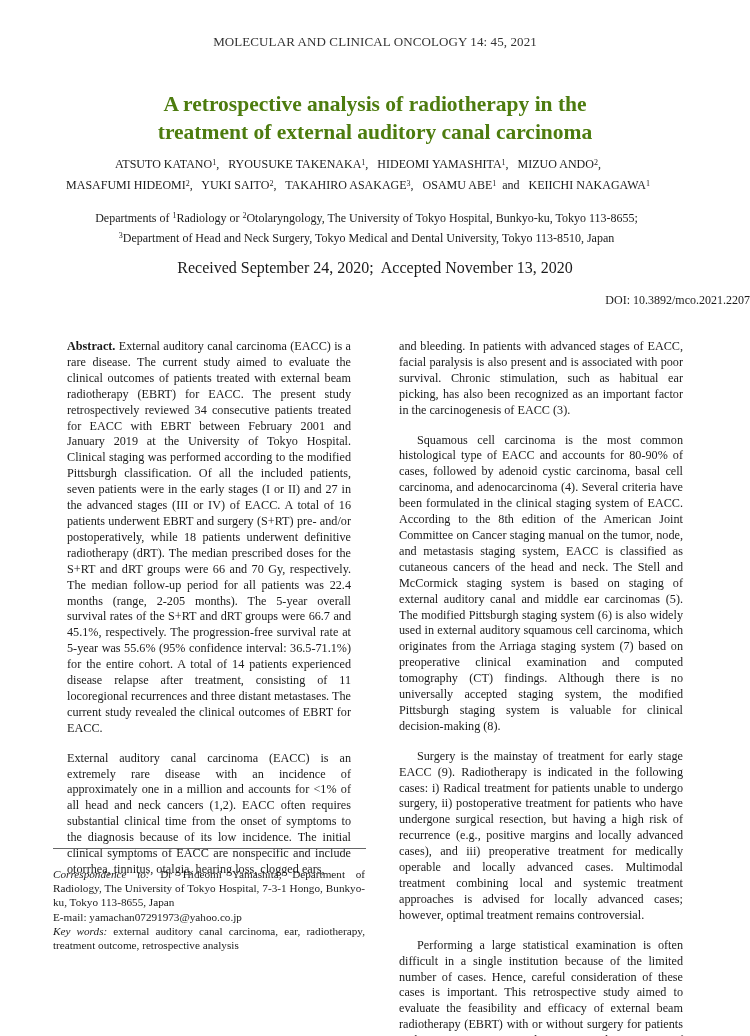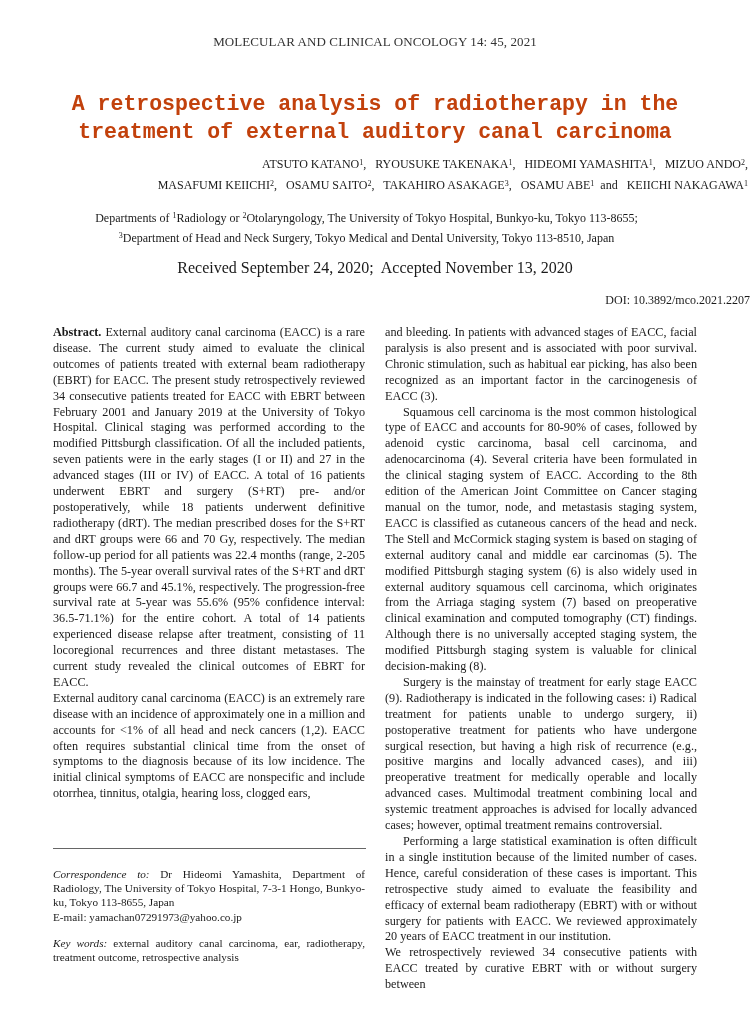--- a/index.html
+++ b/index.html
@@ -7,81 +7,81 @@
     width: 750px; height: 1036px; position: relative; overflow: hidden;
     font-family: "Liberation Serif", "DejaVu Serif", serif;
     color: #1a1a1a;
   }
   .running-head {
     position: absolute; top: 34px; left: 0; width: 750px; text-align: center;
     font-size: 13px; letter-spacing: 0.1px; color: #333;
   }
   .title {
     position: absolute; top: 90px; left: 0; width: 750px; text-align: center;
-    font-size: 21.5px; font-weight: bold; line-height: 28px; color: #c2410c; font-family: Liberation Mono, monospace;
+    font-size: 21.5px; font-weight: bold; line-height: 28px; color: #4d7c0f;
   }
   .authors {
-    position: absolute; top: 154px; left: 0; width: 716px; text-align: right;
-    font-size: 12px; line-height: 21px; margin-left: 32px;
+    position: absolute; top: 154px; left: 0; width: 716px; text-align: center;
+    font-size: 12px; line-height: 21px;
   }
   .affil {
     position: absolute; top: 208px; left: 0; width: 733px; text-align: center;
     font-size: 12px; line-height: 20px;
   }
   .received {
     position: absolute; top: 259px; left: 0; width: 750px; text-align: center;
     font-size: 16px;
   }
   .doi {
     position: absolute; top: 293px; left: 0; width: 750px; text-align: right;
     font-size: 12px;
   }
   sup { font-size: 8px; vertical-align: top; position: relative; top: -2px; }
   .col {
     position: absolute; top: 325px; width: 312px;
     font-size: 12.2px; line-height: 15.9px; text-align: justify;
   }
   .col-left { left: 53px; }
   .col-right { left: 385px; }
-  .col p { margin: 0; }
+  .col p { margin: 14px; }
   .indent { text-indent: 18px; }
   .abstract-label { font-weight: bold; }
   .section-heading { font-weight: bold; margin: 20px 0 16px 0 !important; }
   .footnote-rule {
     position: absolute; left: 53px; top: 848px; width: 313px; height: 0;
     border-top: 1px solid #666;
   }
   .footnotes {
     position: absolute; top: 867px; left: 53px; width: 312px;
     font-size: 11.2px; line-height: 14.2px; text-align: justify;
   }
   .footnotes p { margin: 0; }
-  .footnotes .kw { margin-top: 12px; }
+  .footnotes .kw { margin-top: 0; }
   .ital { font-style: italic; }
 </style>
 </head>
 <body>
 
 <div class="running-head">MOLECULAR AND CLINICAL ONCOLOGY  14:  45,  2021</div>
 
 <div class="title">
   <div>A retrospective analysis of radiotherapy in the</div>
   <div>treatment of external auditory canal carcinoma</div>
 </div>
 
 <div class="authors">
   <div>
     <span>ATSUTO KATANO</span><sup>1</sup><span style="white-space:pre">,  </span>
     <span>RYOUSUKE TAKENAKA</span><sup>1</sup><span style="white-space:pre">,  </span>
     <span>HIDEOMI YAMASHITA</span><sup>1</sup><span style="white-space:pre">,  </span>
     <span>MIZUO ANDO</span><sup>2</sup><span style="white-space:pre">,</span>
   </div>
   <div>
-    <span>MASAFUMI KEIICHI</span><sup>2</sup><span style="white-space:pre">,  </span>
-    <span>OSAMU SAITO</span><sup>2</sup><span style="white-space:pre">,  </span>
+    <span>MASAFUMI HIDEOMI</span><sup>2</sup><span style="white-space:pre">,  </span>
+    <span>YUKI SAITO</span><sup>2</sup><span style="white-space:pre">,  </span>
     <span>TAKAHIRO ASAKAGE</span><sup>3</sup><span style="white-space:pre">,  </span>
     <span>OSAMU ABE</span><sup>1</sup><span style="white-space:pre">  and  </span>
     <span>KEIICHI NAKAGAWA</span><sup>1</sup>
   </div>
 </div>
 
 <div class="affil">
   <div>
     <span style="white-space:pre">Departments of </span><sup>1</sup><span style="white-space:pre">Radiology or </span><sup>2</sup><span>Otolaryngology, The University of Tokyo Hospital, Bunkyo-ku, Tokyo 113-8655;</span>
   </div>

